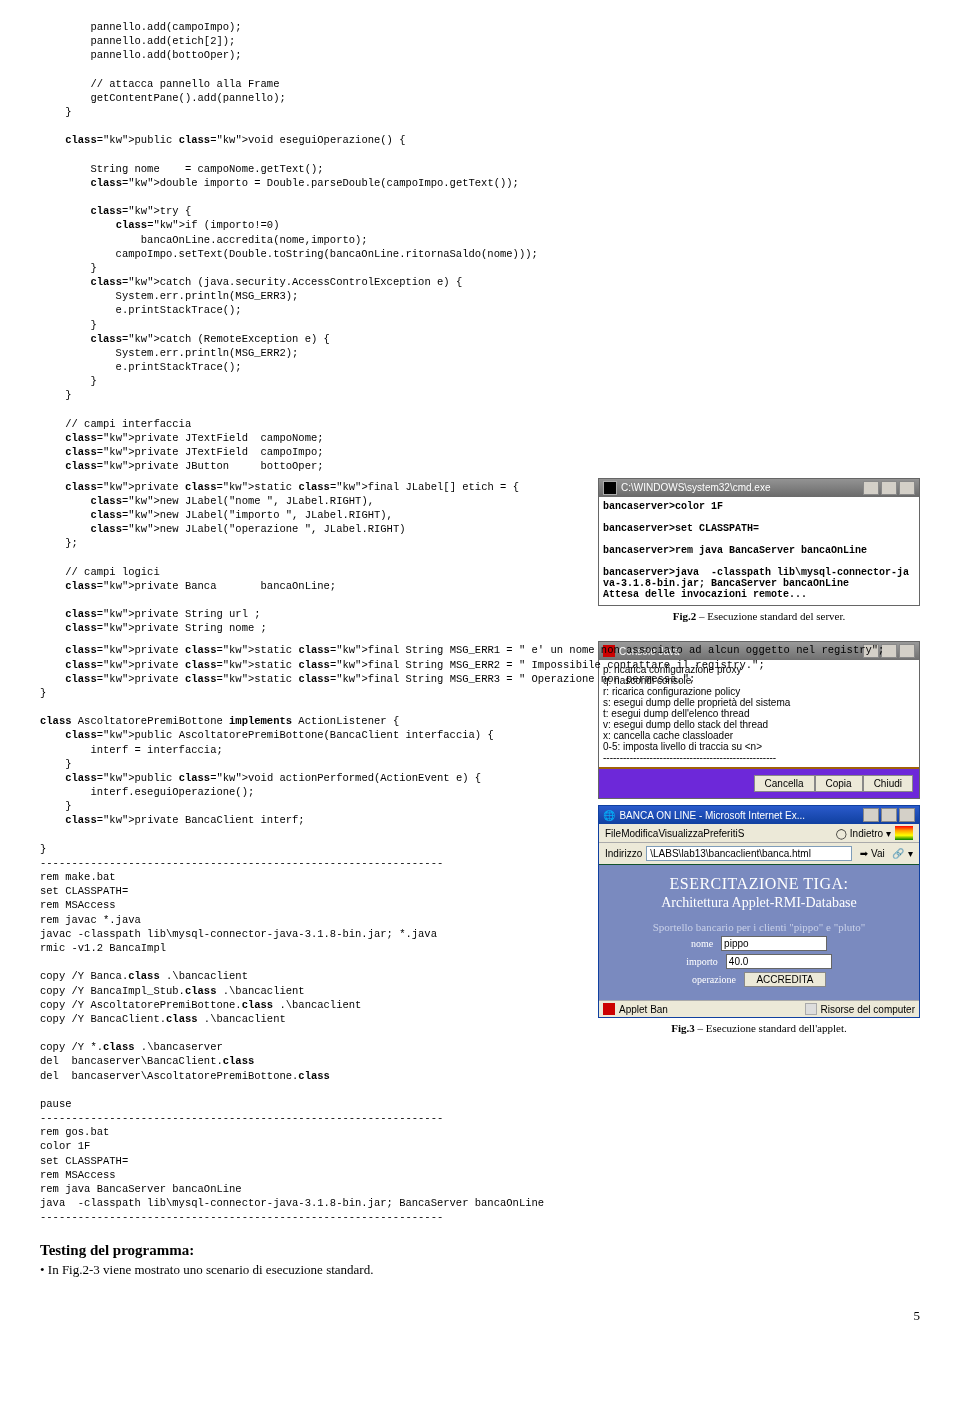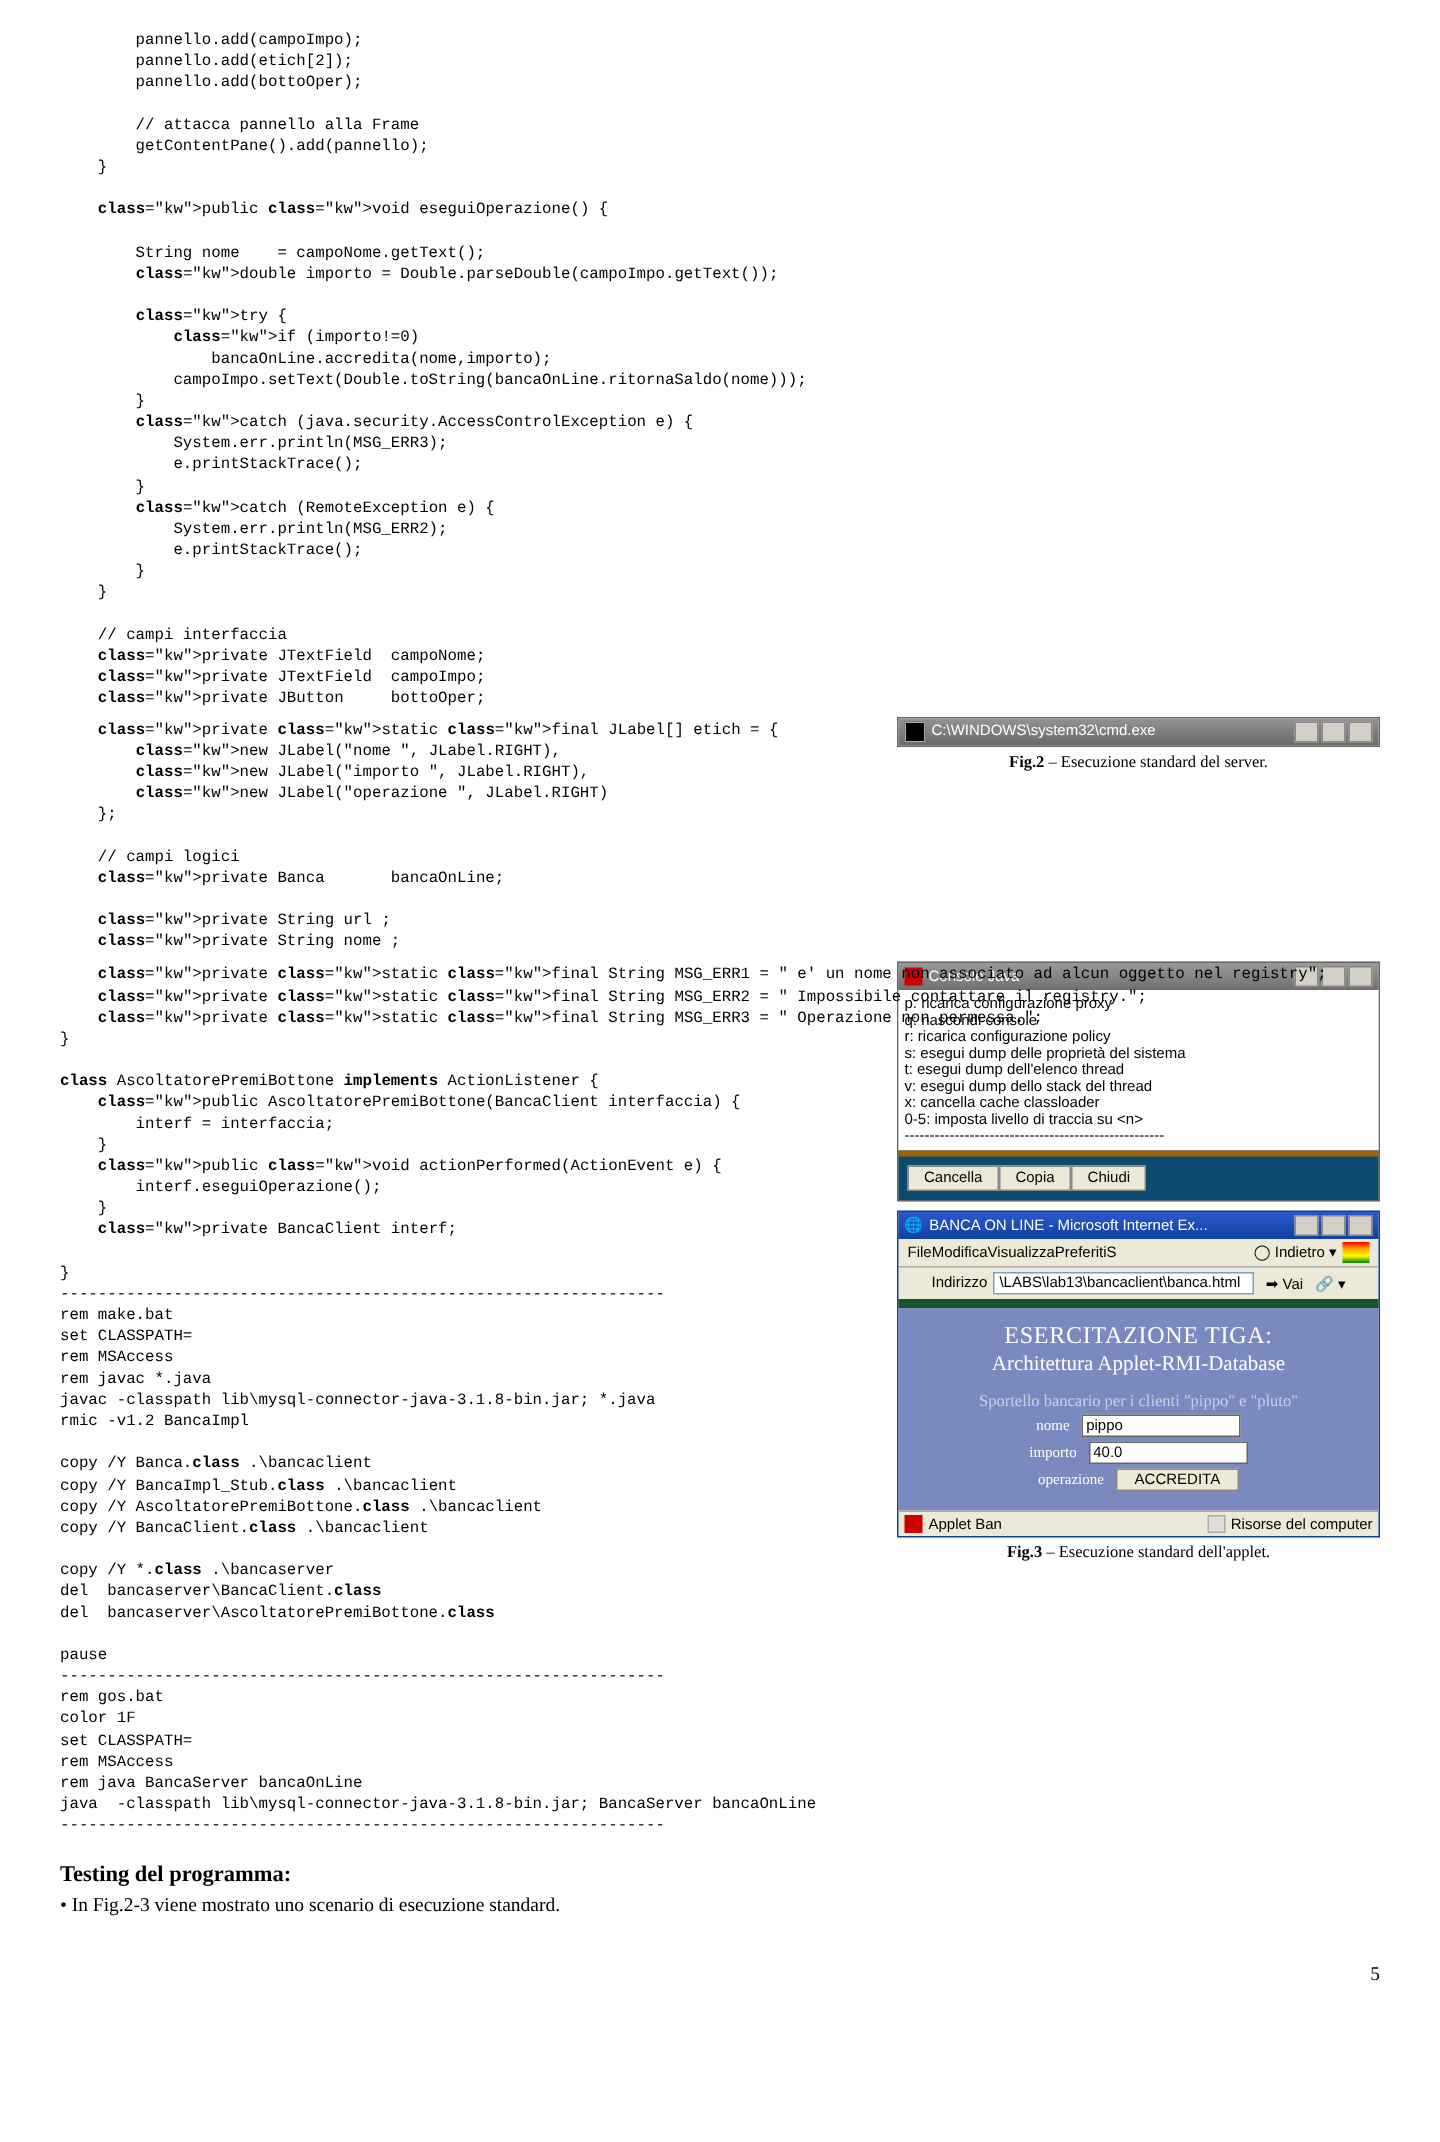--- a/index.html
+++ b/index.html
@@ -97,23 +97,23 @@
   .jc-body {
     background: #fff;
     padding: 4px;
     font-family: Tahoma, sans-serif;
     font-size: 10px;
     white-space: pre-line;
   }
   .jc-btns {
     padding: 6px;
     display: flex;
-    justify-content: flex-start;
-    background: #0c4a6e;
-    border-top: 4px solid #a16207;
+    justify-content: flex-end;
+    background: #6d28d9;
+    border-top: 2px solid #a16207;
   }
   .jc-btn {
     background: #ece9d8;
     border: 1px solid #888;
     padding: 2px 10px;
     font-size: 10px;
   }
   .ie-window {
     width: 320px;
     border: 1px solid #1040a0;
@@ -124,25 +124,25 @@
   .ie-menu {
     padding: 2px 6px;
     font-size: 10px;
     border-bottom: 1px solid #aaa;
     display: flex;
     gap: 0;
     align-items: center;
   }
   .ie-menu .right { margin-left: auto; display: flex; gap: 4px; align-items: center; }
   .ie-addr {
-    padding: 3px 22px;
+    padding: 3px 6px;
     display: flex;
     align-items: center;
     gap: 4px;
-    border-bottom: 6px solid #14532d;
+    border-bottom: 1px solid #14532d;
   }
   .ie-addr input {
     flex: 1;
     font-size: 10px;
     border: 1px solid #7f9db9;
     padding: 1px 3px;
   }
   .ie-vai { font-size: 10px; padding: 1px 4px; }
   .applet {
     background: #7a8abf;
@@ -256,20 +256,29 @@
   <div class="cmd-window">
     <div class="cmd-title">
       <span class="icon"></span>
       <span>C:\WINDOWS\system32\cmd.exe</span>
       <span class="btns">
         <span></span>
         <span></span>
         <span></span>
       </span>
     </div>
+    <div class="cmd-body">bancaserver&gt;color 1F
+
+bancaserver&gt;set CLASSPATH=
+
+bancaserver&gt;rem java BancaServer bancaOnLine
+
+bancaserver&gt;java  -classpath lib\mysql-connector-ja
+va-3.1.8-bin.jar; BancaServer bancaOnLine
+Attesa delle invocazioni remote...</div>
   </div>
   <div class="fig-caption">
     <b>Fig.2</b><span> – Esecuzione standard del server.</span>
   </div>
 </div>
 
 <pre style="margin-top:6px;">    <span <span="" class="kw">class</span>="kw"&gt;private <span <span="" class="kw">class</span>="kw"&gt;static <span <span="" class="kw">class</span>="kw"&gt;final JLabel[] etich = {
         <span <span="" class="kw">class</span>="kw"&gt;new JLabel("nome ", JLabel.RIGHT),
         <span <span="" class="kw">class</span>="kw"&gt;new JLabel("importo ", JLabel.RIGHT),
         <span <span="" class="kw">class</span>="kw"&gt;new JLabel("operazione ", JLabel.RIGHT)

